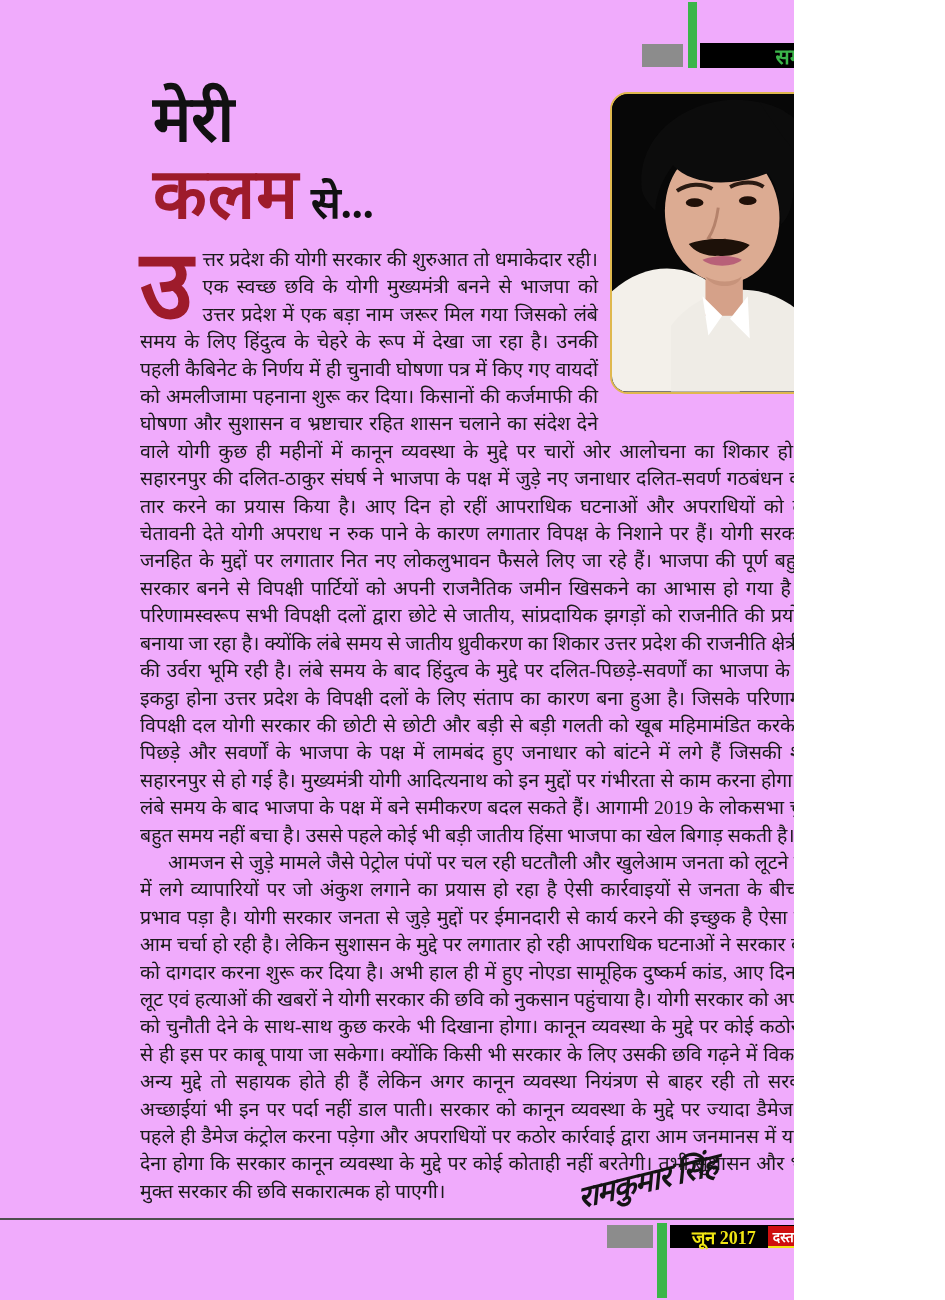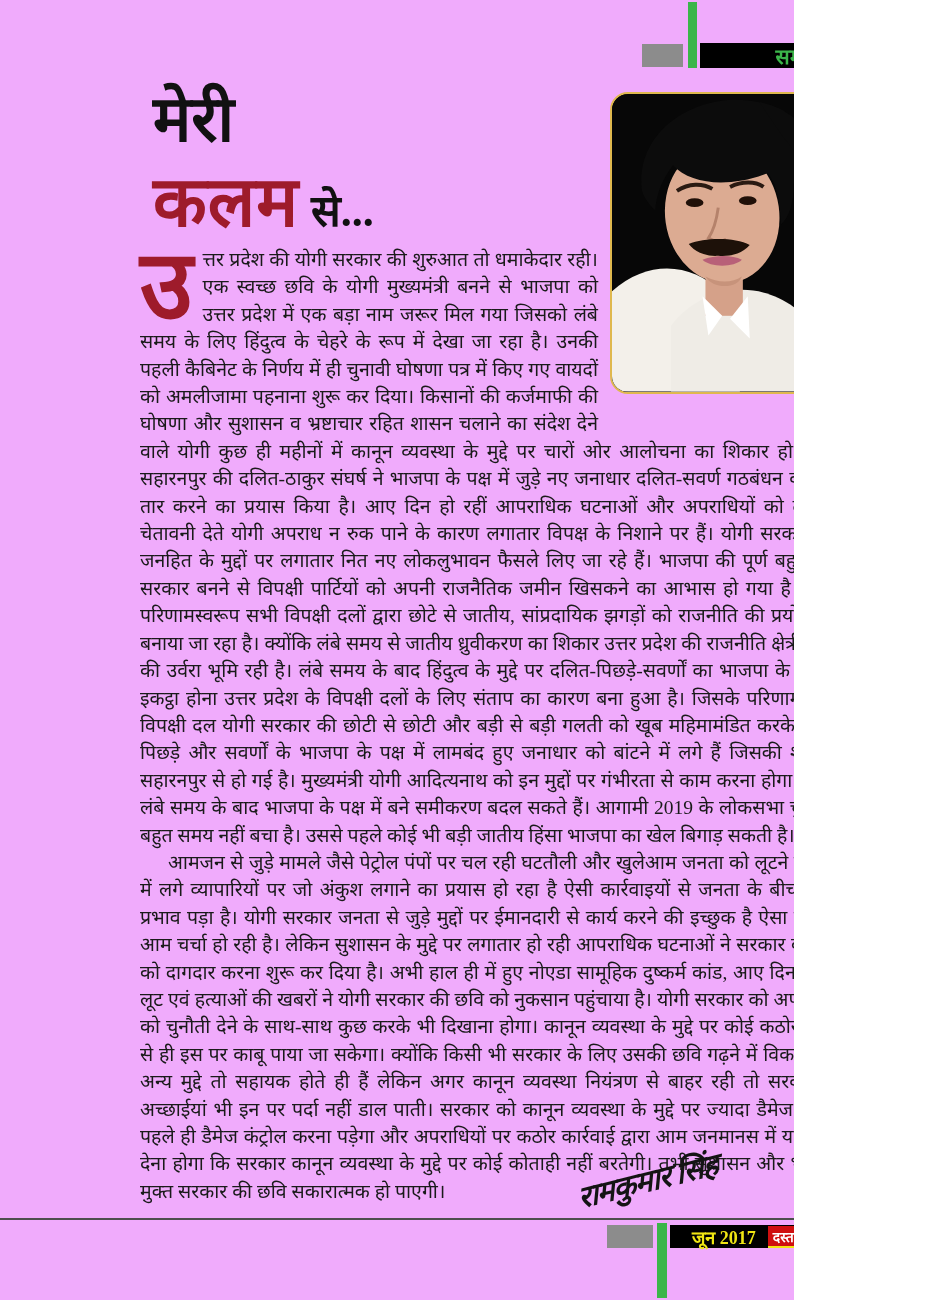--- a/index.html
+++ b/index.html
@@ -14,21 +14,21 @@
   .hdr-gray{position:absolute;left:642px;top:44px;width:41px;height:23px;background:#8c8c8c;}
   .hdr-greenbar{position:absolute;left:688px;top:2px;width:9px;height:66px;background:#3bb54a;}
   .hdr-blackbar{
     position:absolute;left:700px;top:43px;width:237px;height:25px;background:#000;
     display:flex;align-items:center;justify-content:center;
   }
   .hdr-label{color:#3bb54a;font-size:21px;font-weight:600;letter-spacing:.5px;}
   
   .title{position:absolute;left:153px;top:88px;line-height:1;}
   .title-line1{font-size:64px;font-weight:bold;color:#111;}
-  .title-line2{margin-top:16px;white-space:nowrap;}
+  .title-line2{margin-top:8px;white-space:nowrap;}
   .title-word2{font-size:70px;font-weight:bold;color:#9e1b2b;letter-spacing:1px;}
   .title-word3{font-size:44px;font-weight:bold;color:#111;margin-left:12px;}
   
   .photo{
     position:absolute;left:610px;top:92px;width:247px;height:302px;
     border:2px solid #dfb84e;border-radius:18px;overflow:hidden;background:#060606;
     box-sizing:border-box;
   }
   .photo svg{display:block;width:100%;height:100%;}
   

